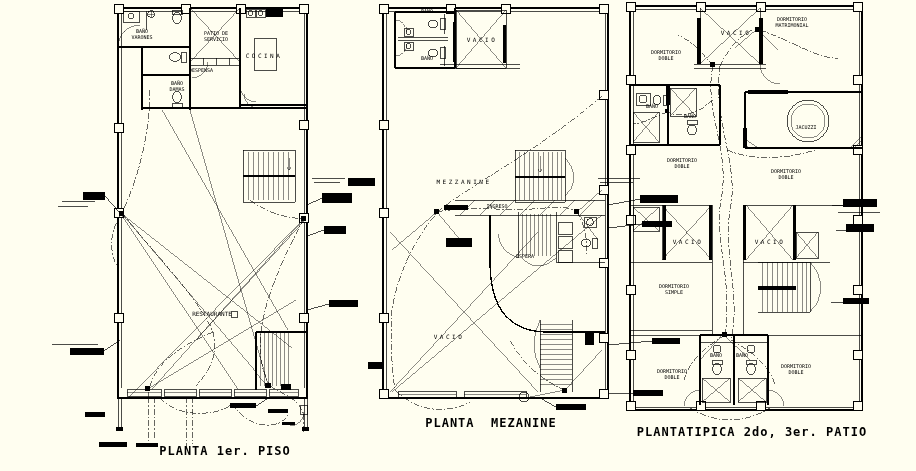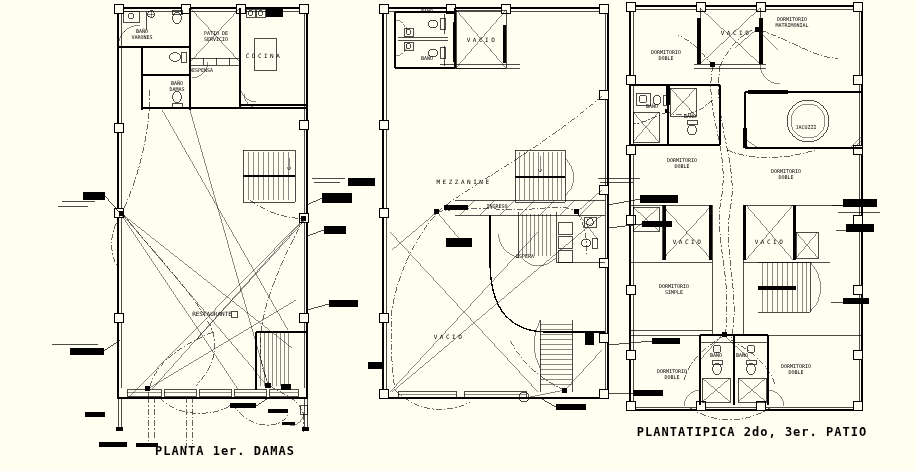--- a/index.html
+++ b/index.html
@@ -349,29 +349,30 @@
 
   <div class="rlbl xs" style="left:142px;top:29px">BAÑO
 VARONES</div>
   <div class="rlbl xs" style="left:216px;top:31px">PATIO DE
 SERVICIO</div>
   <div class="rlbl sp" style="left:264px;top:53px">COCINA</div>
   <div class="rlbl xs" style="left:201px;top:68px">DESPENSA</div>
   <div class="rlbl xs" style="left:177px;top:81px">BAÑO
 DAMAS</div>
   <div class="rlbl" style="left:212px;top:311px">RESTAURANTE</div>
-  <div class="title" style="left:225px;top:444px">PLANTA 1er. DAMAS</div>
+  <div class="title" style="left:225px;top:444px">PLANTA 1er. PISO</div>
 
   <div class="rlbl xs" style="left:427px;top:9px">BAÑO</div>
   <div class="rlbl xs" style="left:427px;top:56px">BAÑO</div>
   <div class="rlbl sp" style="left:482px;top:37px">VACIO</div>
   <div class="rlbl sp" style="left:464px;top:179px">MEZZANINE</div>
   <div class="rlbl xs" style="left:497px;top:204px">INGRESO</div>
   <div class="rlbl xs" style="left:525px;top:254px">ESPERA</div>
   <div class="rlbl sp" style="left:449px;top:334px">VACIO</div>
+  <div class="title" style="left:491px;top:416px">PLANTA  MEZANINE</div>
 
   <div class="rlbl sp" style="left:736px;top:30px">VACIO</div>
   <div class="rlbl xs" style="left:792px;top:17px">DORMITORIO
 MATRIMONIAL</div>
   <div class="rlbl xs" style="left:666px;top:50px">DORMITORIO
 DOBLE</div>
   <div class="rlbl xs" style="left:652px;top:104px">BAÑO</div>
   <div class="rlbl xs" style="left:690px;top:114px">BAÑO</div>
   <div class="rlbl xs" style="left:806px;top:125px">JACUZZI</div>
   <div class="rlbl xs" style="left:682px;top:158px">DORMITORIO

